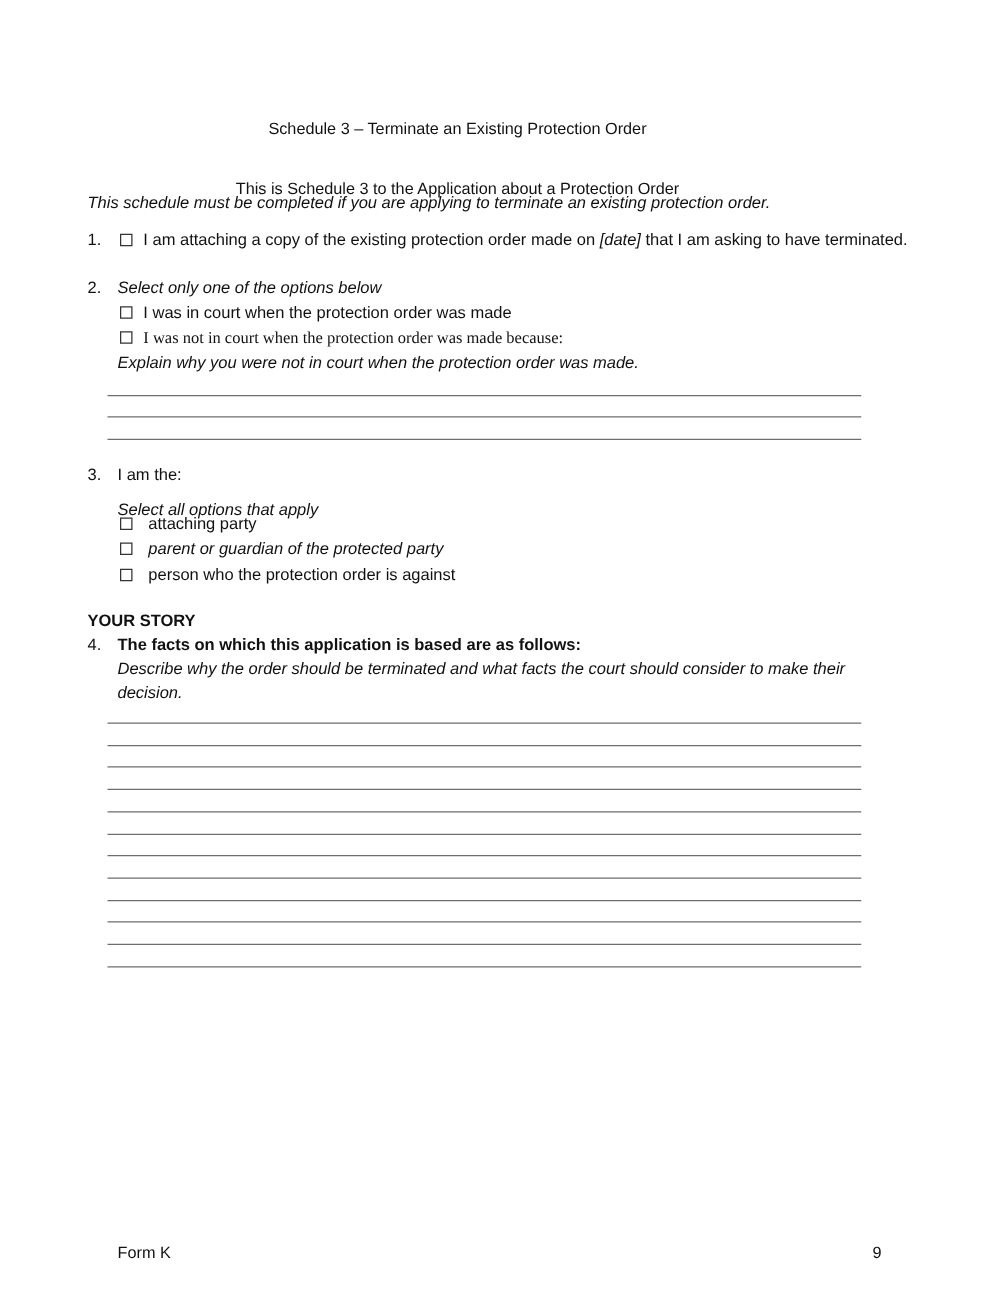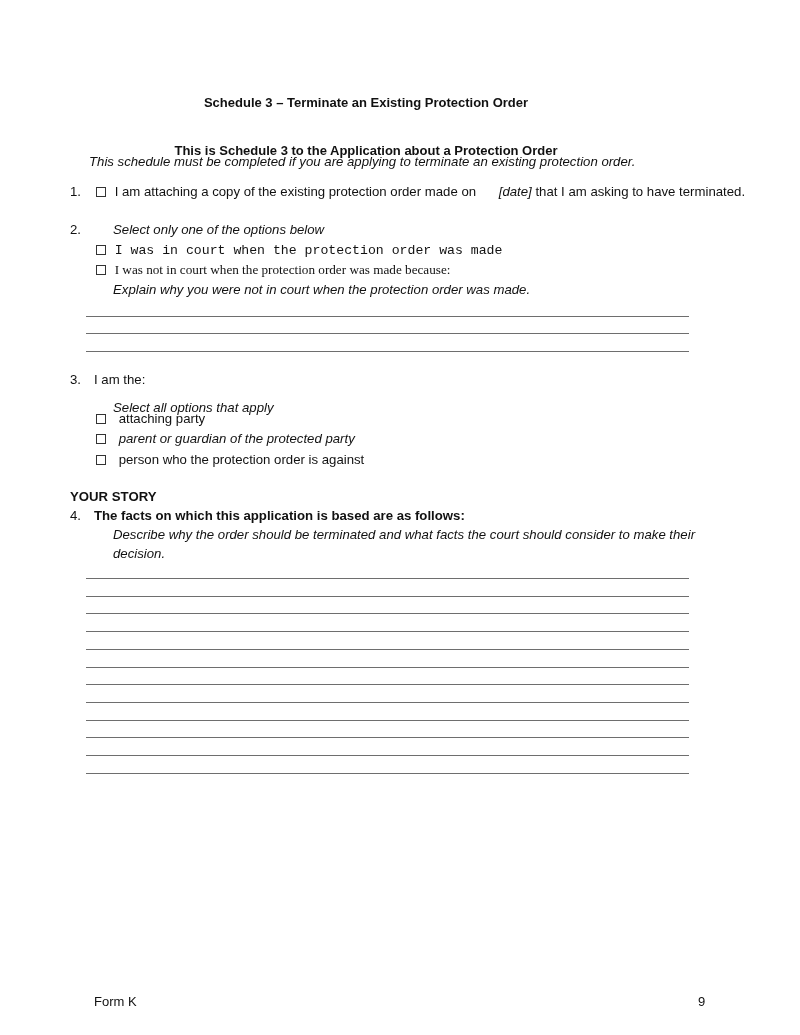--- a/index.html
+++ b/index.html
@@ -1,20 +1,20 @@
 <!DOCTYPE html>
 <html><head>
 <meta charset="utf-8">
 <style>
   html, body { margin: 0; padding: 0; background: #ffffff; }
   body { width: 800px; height: 1035px; position: relative; overflow: hidden;
          font-family: "Liberation Sans", "DejaVu Sans", sans-serif; color: #111; font-size: 13.2px; }
   .abs { position: absolute; white-space: nowrap; }
-  .title { left: 0; width: 732px; text-align: center; font-weight: bold; font-size: 13px; }
-  .italic { font-style: italic; margin-left: 19px; }
+  .title { left: 0; width: 732px; text-align: center; font-weight: normal; font-size: 13px; }
+  .italic { font-style: italic; }
   .bold { font-weight: bold; }
   .num { left: 70px; }
   .cb { display: inline-block; width: 10px; height: 10px; border: 1px solid #333; box-sizing: border-box; vertical-align: -1px; cursor: pointer; }
   .line { position: absolute; left: 86px; width: 603px; height: 0; border-top: 1.5px solid #6e6e6e; }
   .footer { font-size: 13px; }
 </style>
 </head>
 <body>
 
 <div class="abs title" style="top:95px;">Schedule 3 – Terminate an Existing Protection Order</div>
@@ -24,21 +24,21 @@
 <div class="abs num" style="top:184px;">1.</div>
 <div class="abs" style="left:96px; top:184px;">
   <span class="cb"></span>
   <span style="margin-left:5px;">I am attaching a copy of the existing protection order made on </span><span class="italic">[date]</span><span> that I am asking to have terminated.</span>
 </div>
 
 <div class="abs num" style="top:222px;">2.</div>
 <div class="abs italic" style="left:94px; top:222px;">Select only one of the options below</div>
 <div class="abs" style="left:96px; top:242px;">
   <span class="cb"></span>
-  <span style="margin-left:5px;font-family:Liberation Mono, monospace;">I was in court when the protection order was made</span>
+  <span style="margin-left:5px;">I was in court when the protection order was made</span>
 </div>
 <div class="abs" style="left:96px; top:262px;">
   <span class="cb"></span>
   <span style="margin-left:5px;font-family:Liberation Serif, serif;">I was not in court when the protection order was made because:</span>
 </div>
 <div class="abs italic" style="left:94px; top:282px;">Explain why you were not in court when the protection order was made.</div>
 <div class="line" style="top:316px;"></div>
 <div class="line" style="top:333px;"></div>
 <div class="line" style="top:351px;"></div>
 

